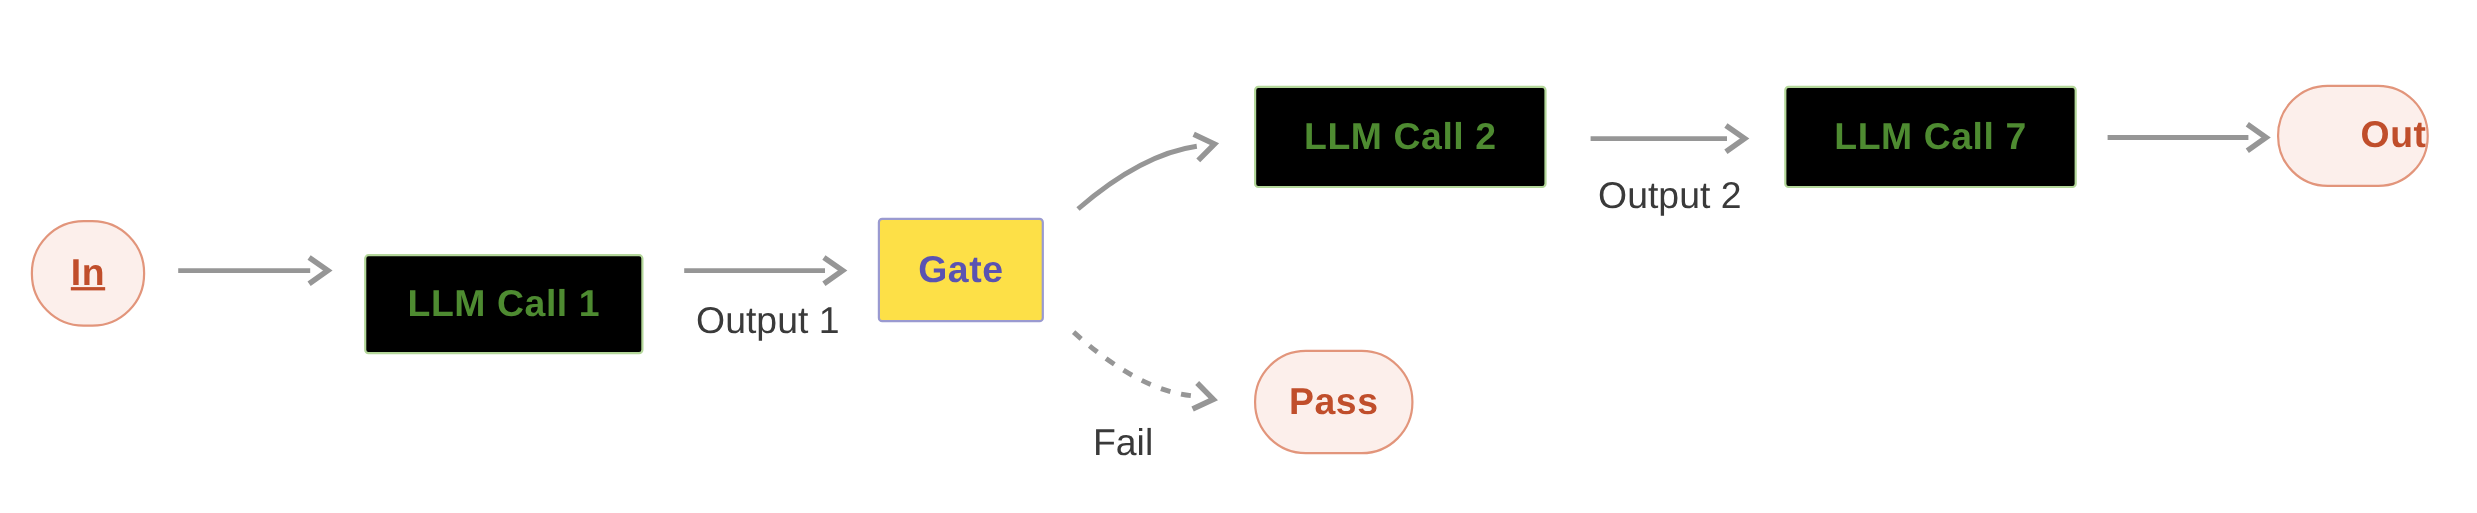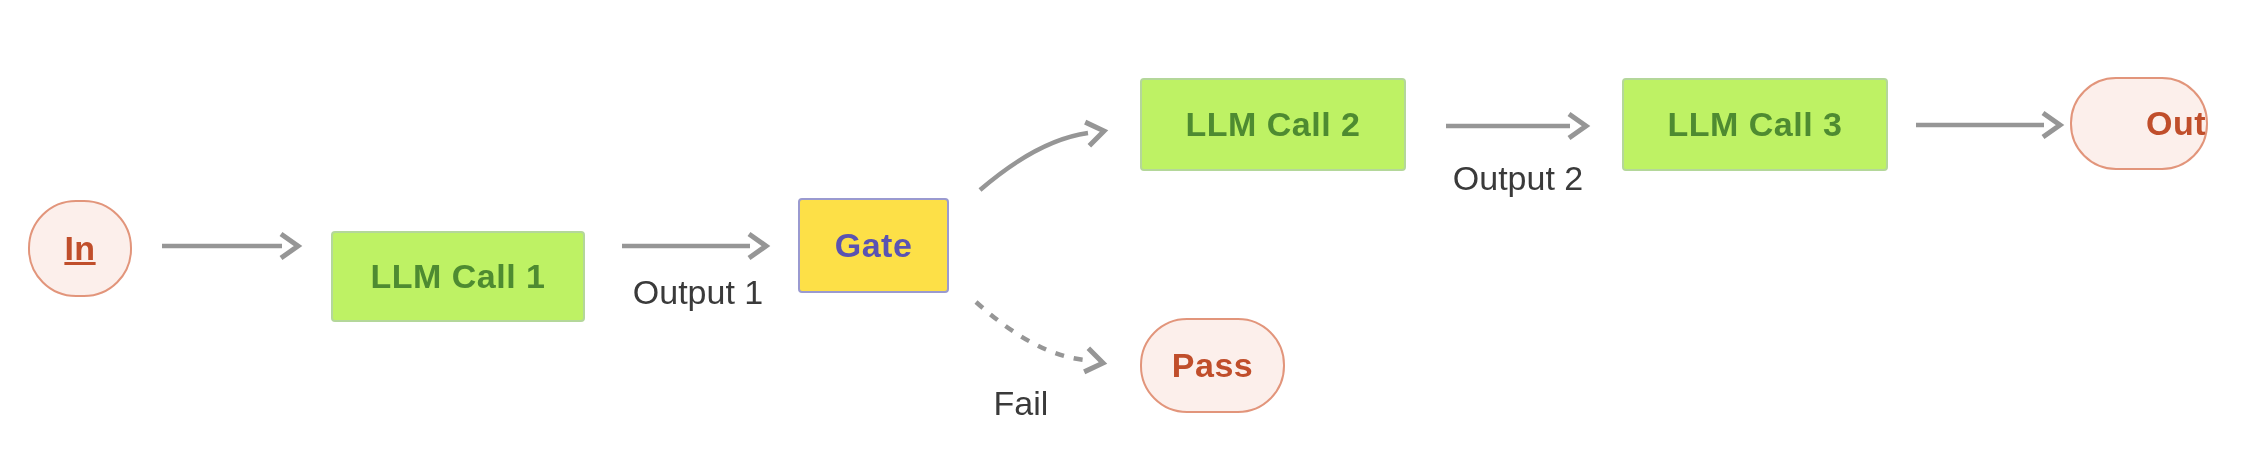--- a/index.html
+++ b/index.html
@@ -34,21 +34,21 @@
     display: flex;
     align-items: center;
     justify-content: center;
     box-sizing: border-box;
     font-weight: bold;
     font-size: 34px;
     letter-spacing: 0.5px;
     white-space: nowrap;
   }
   .node.process {
-    background: #bef264;
+    background: #000000;
     border: 2px solid #b4d79a;
     color: #4e8b31;
     border-radius: 4px;
   }
   .node.gate {
     background: #fde047;
     border: 2px solid #9a9ad0;
     color: #5a53b2;
     border-radius: 4px;
   }
@@ -118,21 +118,21 @@
 
   <div class="node gate" style="left:798px; top:198px; width:151px; height:95px;">
     <span>Gate</span>
   </div>
 
   <div class="node process" style="left:1140px; top:78px; width:266px; height:93px;">
     <span>LLM Call 2</span>
   </div>
 
   <div class="node process" style="left:1622px; top:78px; width:266px; height:93px;">
-    <span>LLM Call 3</span>
+    <span>LLM Call 7</span>
   </div>
 
   <div class="node terminal" style="left:2070px; top:77px; width:138px; height:93px; border-radius:46px;justify-content:flex-end;">
     <span>Out</span>
   </div>
 
   <div class="node terminal" style="left:1140px; top:318px; width:145px; height:95px; border-radius:47px;">
     <span>Pass</span>
   </div>
 

